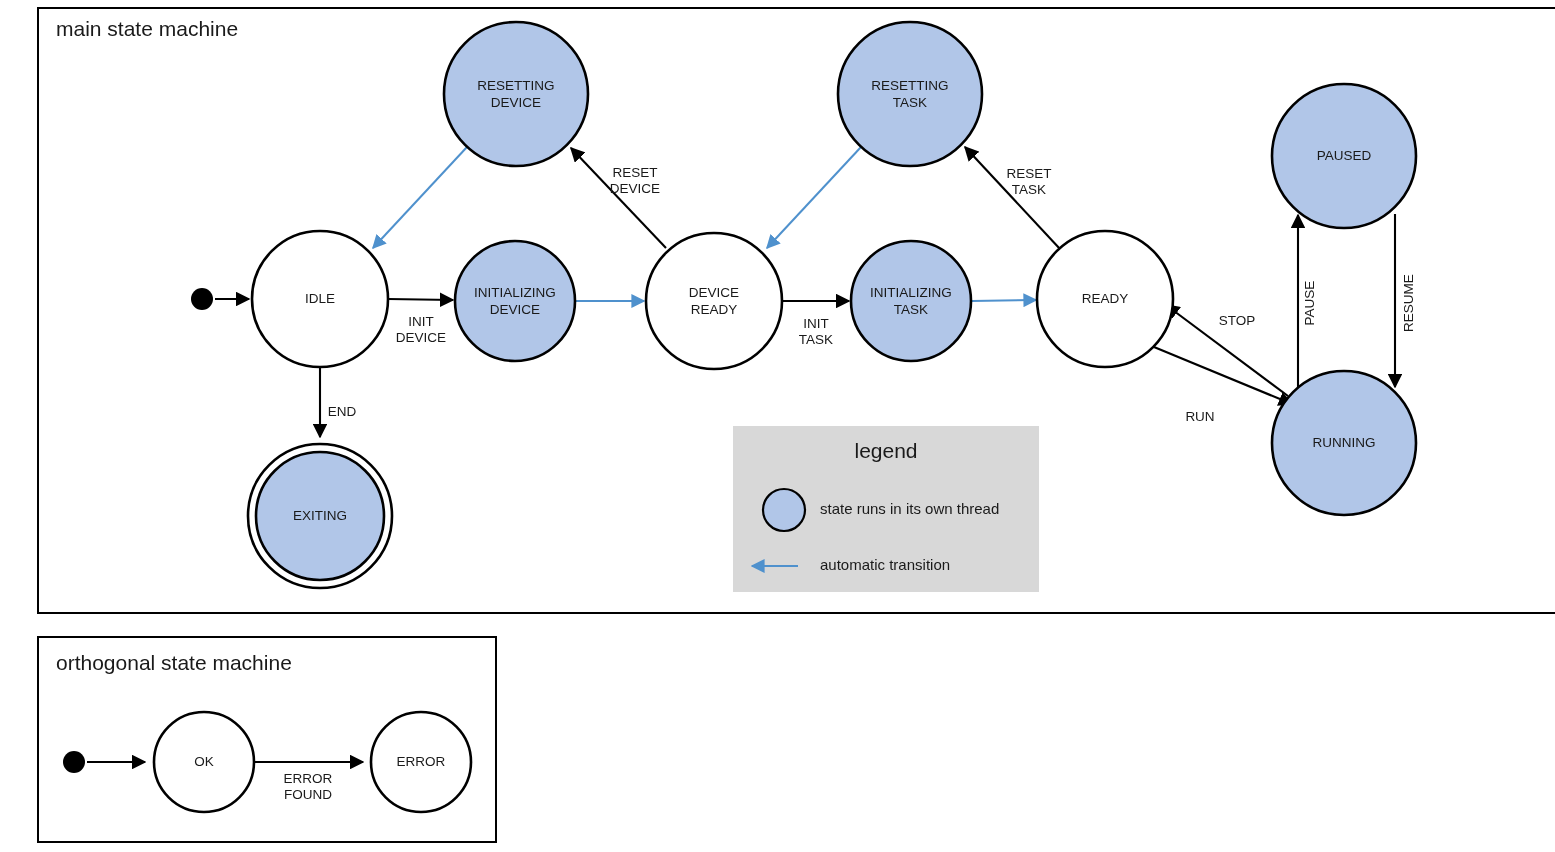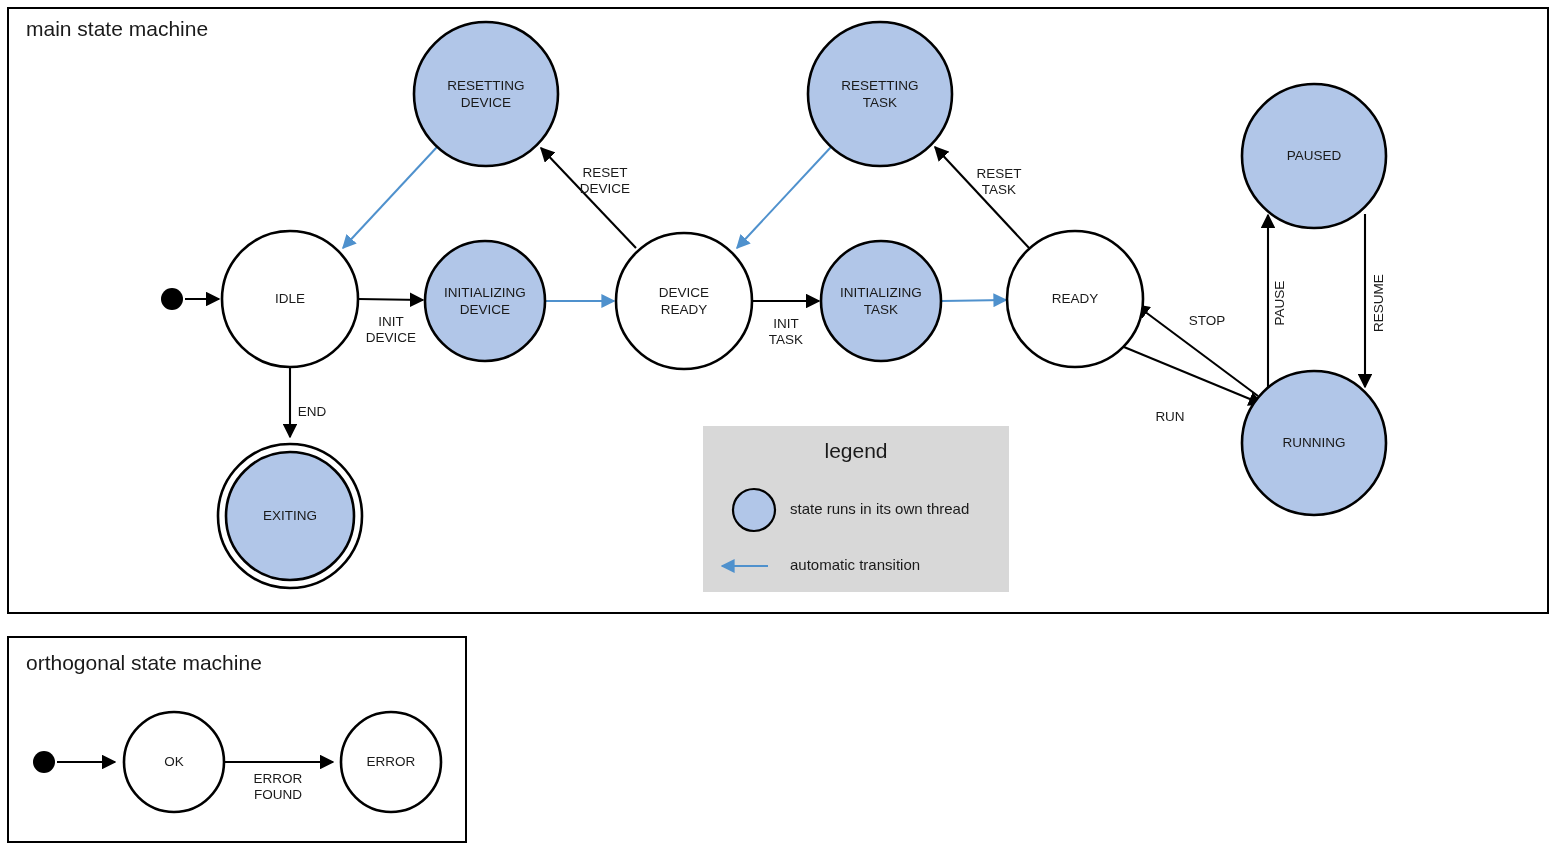--- a/index.html
+++ b/index.html
@@ -11,20 +11,21 @@
   body {
     width: 1555px;
     height: 852px;
     font-family: "Liberation Sans", sans-serif;
     overflow: hidden;
   }
   #diagram-root {
     position: relative;
     width: 1253px;
     height: 852px;
+    margin-left: 30px;
   }
   svg#sm-svg {
     display: block;
     width: 1555px;
     height: 852px;
   }
   .frame-rect {
     fill: #ffffff;
     stroke: #000000;
     stroke-width: 2;

